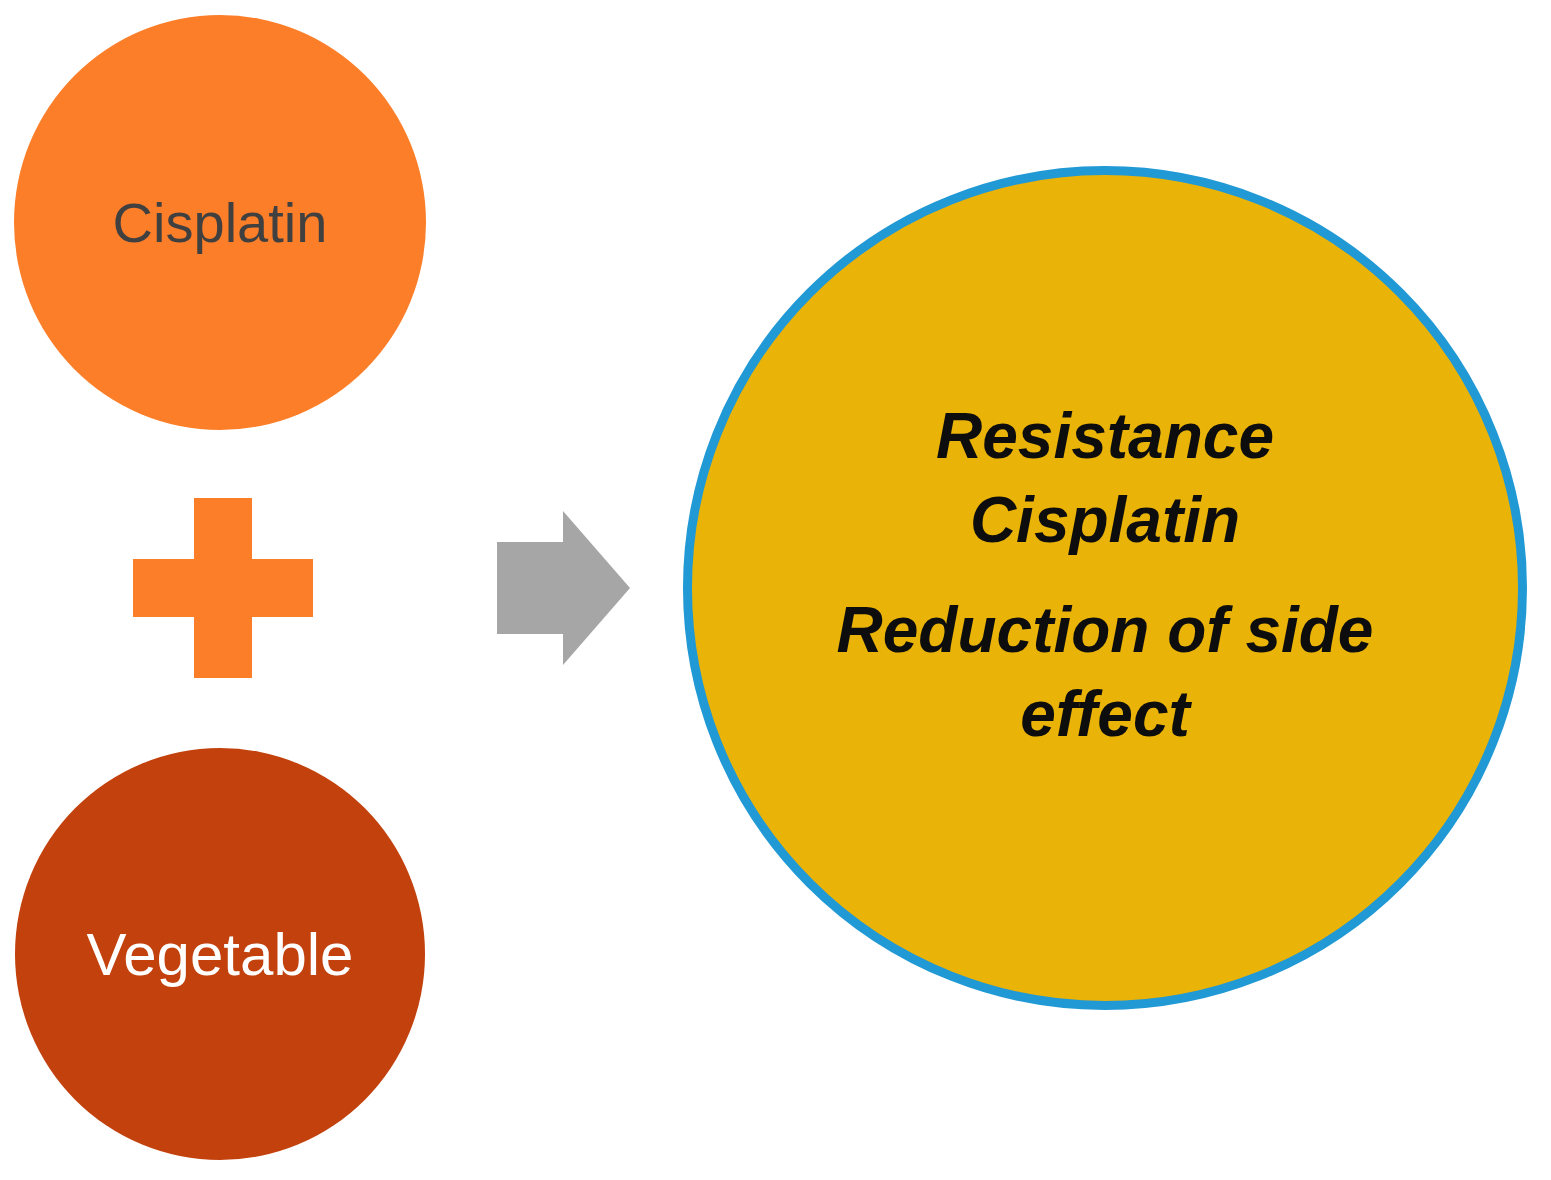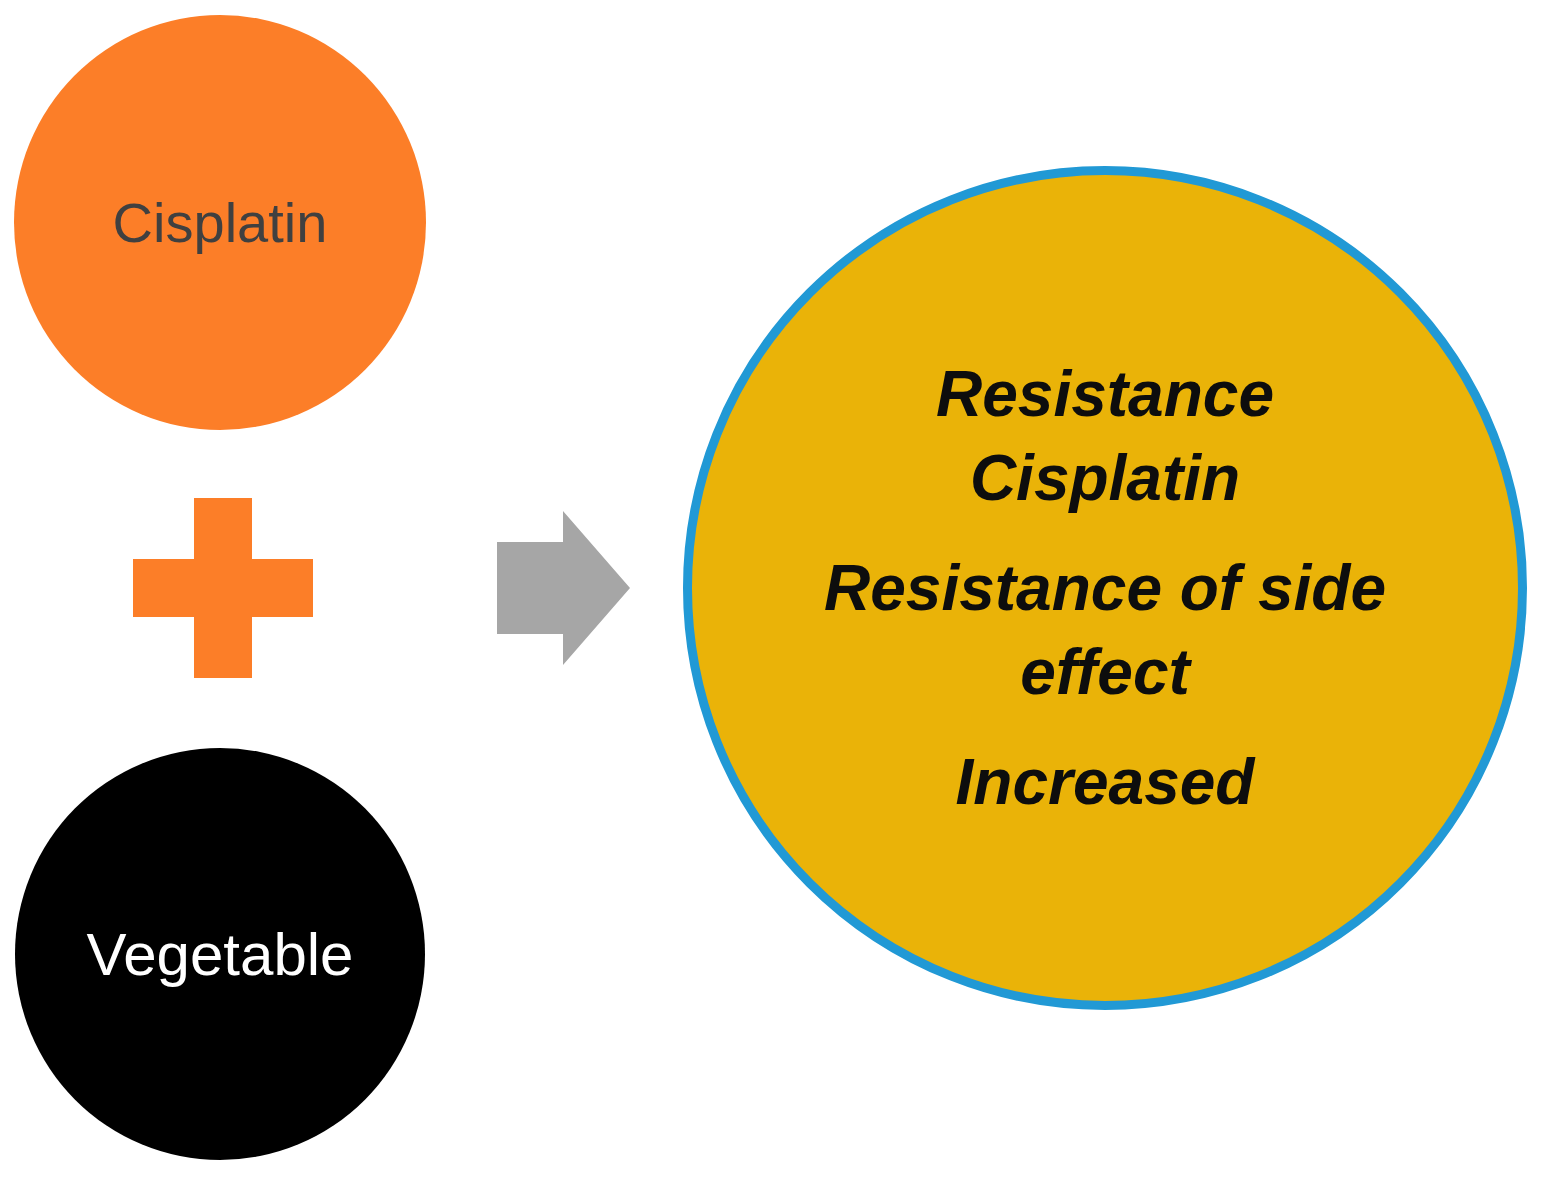--- a/index.html
+++ b/index.html
@@ -35,21 +35,21 @@
     color: #404040;
     font-size: 56px;
     font-weight: normal;
     letter-spacing: 0px;
   }
   .vegetable-circle {
     left: 15px;
     top: 748px;
     width: 410px;
     height: 412px;
-    background: #000000;
+    background: #c2410c;
   }
   .vegetable-label {
     color: #ffffff;
     font-size: 60px;
     font-weight: normal;
     line-height: 1.15;
   }
   .vegetable-label span { display: block; }
   .plus-wrap {
     position: absolute;
@@ -111,21 +111,20 @@
       <polygon points="0,31 66,31 66,0 133,77 66,154 66,123 0,123" fill="#A6A6A6"></polygon>
     </svg>
   </div>
 
   <div class="circle outcome-circle">
     <p class="benefit">
       <span>Resistance</span>
       <span>Cisplatin</span>
     </p>
     <p class="benefit">
-      <span>Resistance of side</span>
+      <span>Reduction of side</span>
       <span>effect</span>
     </p>
     <p class="benefit">
-      <span>Increased</span>
     </p>
   </div>
 
 </div>
 
 </body></html>

